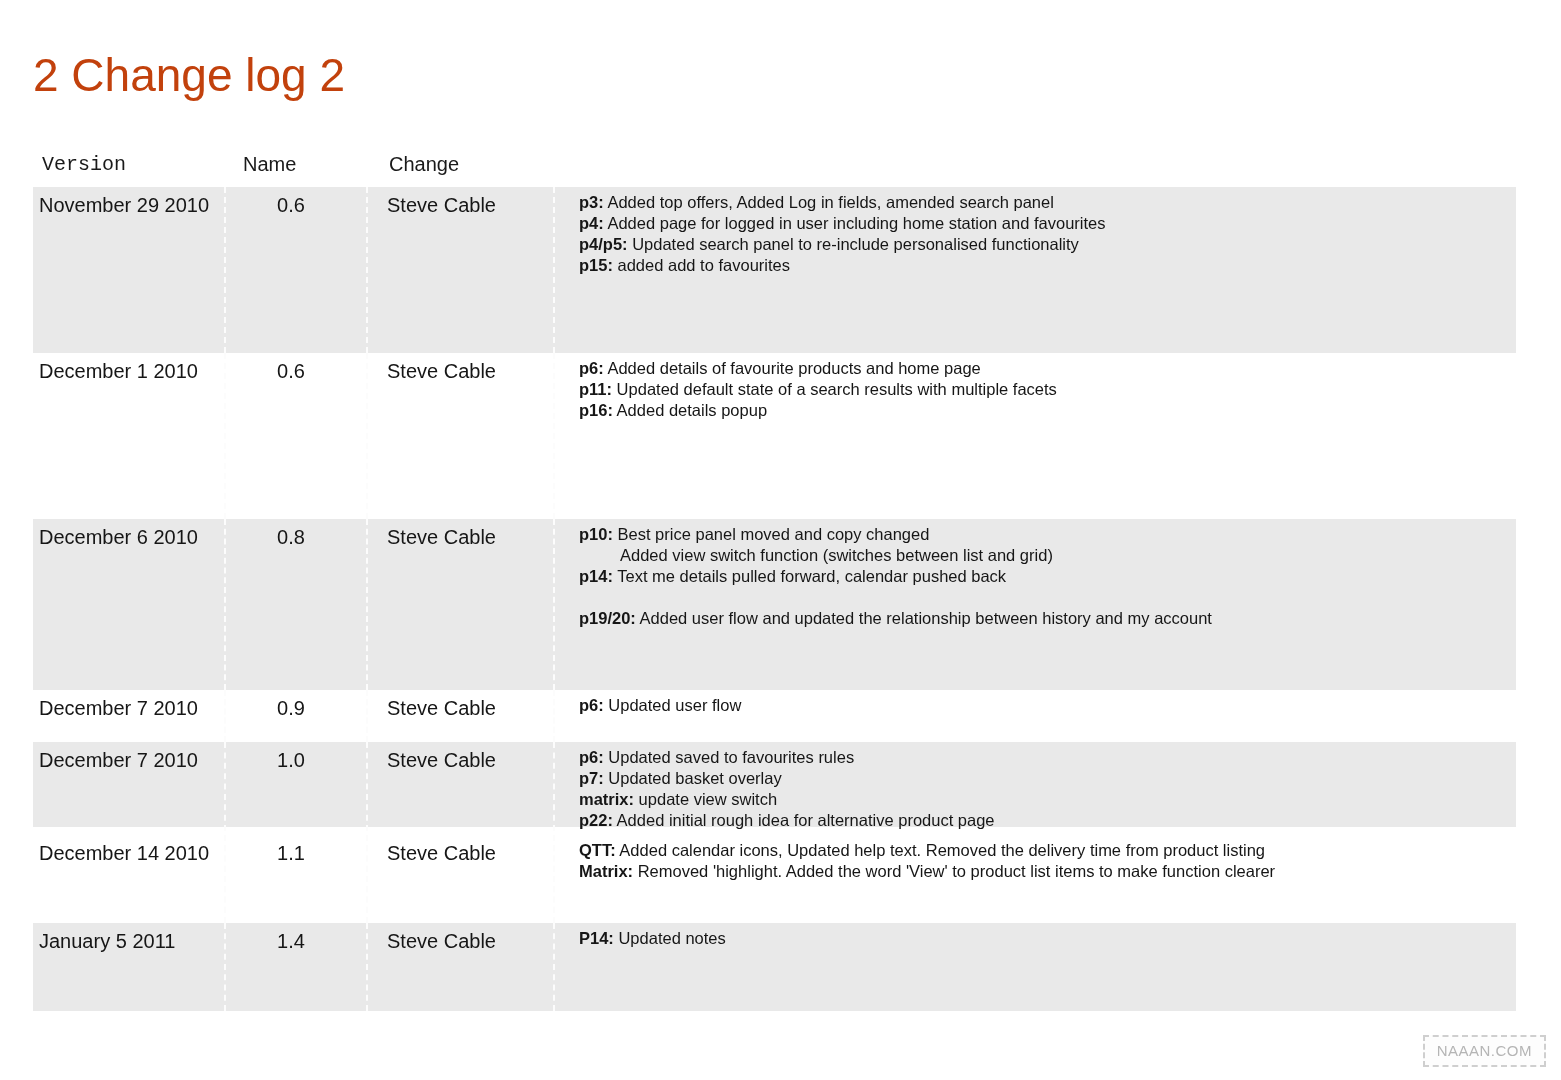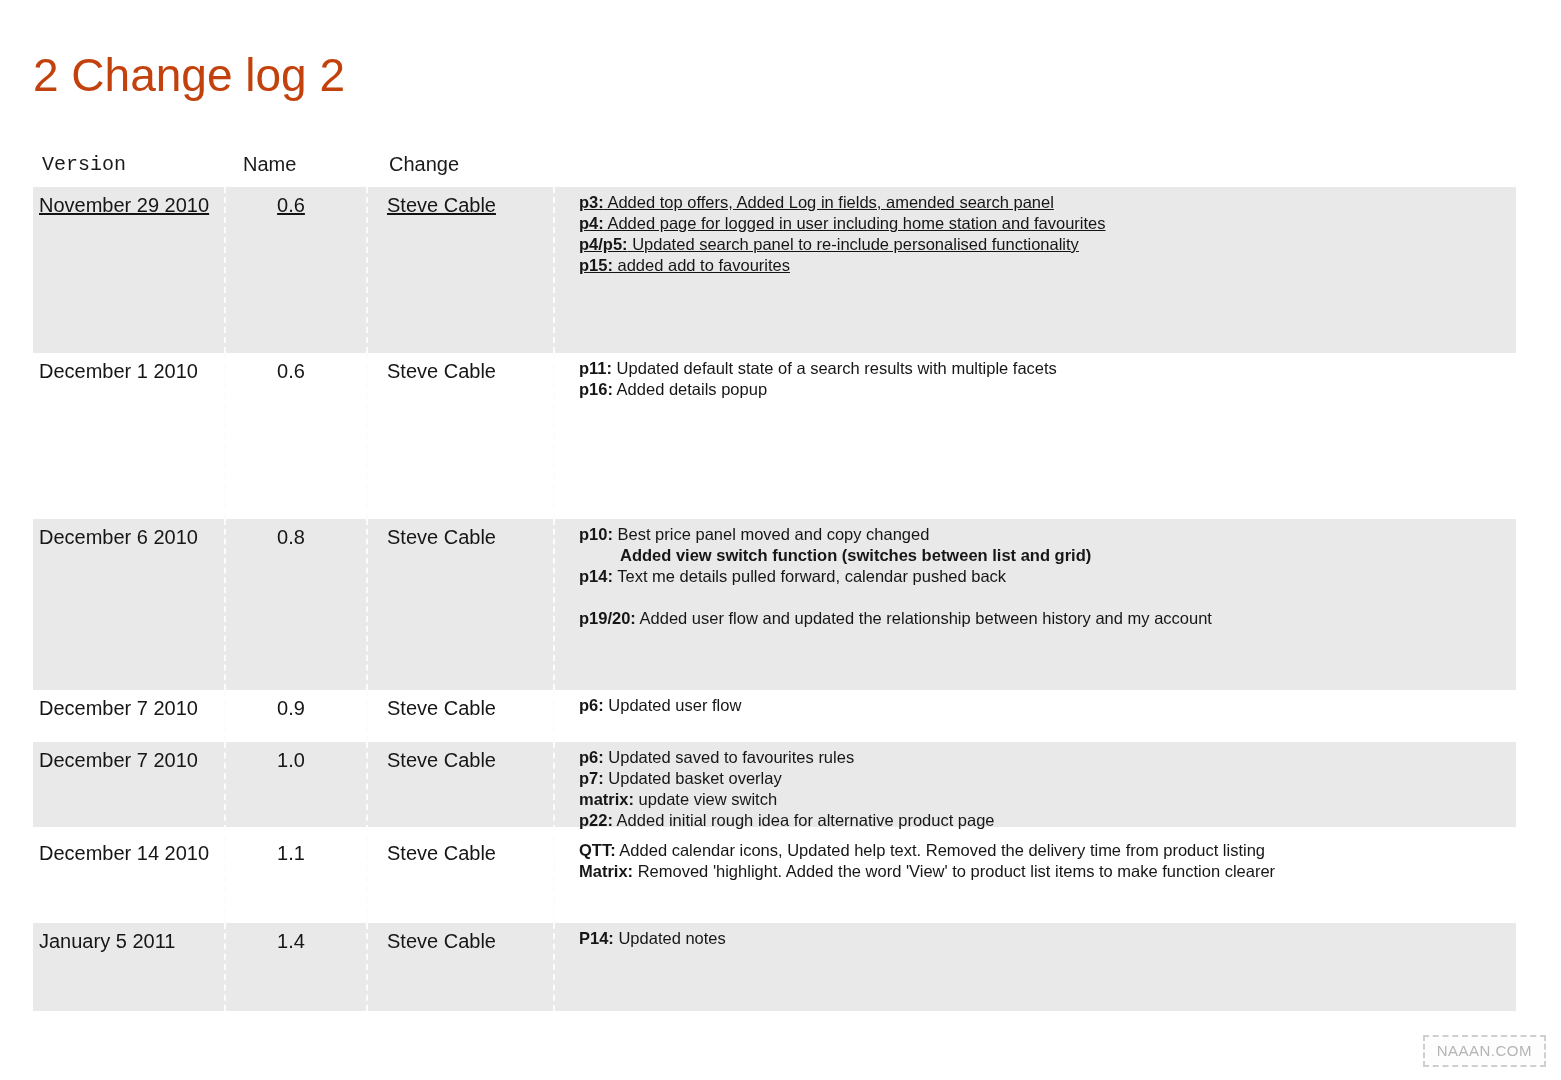--- a/index.html
+++ b/index.html
@@ -31,21 +31,21 @@
   .body-row .cell{box-sizing:border-box;}
   .body-row .c2,.body-row .c3,.body-row .c4{border-left:2px dashed #fcfcfc;}
   .c1{padding:7px 0 0 6px;}
   .c2{padding:7px 10px 0 0;text-align:center;}
   .c3{padding:7px 0 0 19px;}
   .c4{padding:5px 0 0 24px;}
   .cell-main{font-size:20px;color:#161616;}
   .notes{font-size:16.5px;line-height:20.5px;color:#161616;}
   .line{min-height:21px;}
   .line b{font-weight:700;}
-  .line.indent{padding-left:41px;font-weight:bold;}
+  .line.indent{padding-left:41px;}
   .watermark{
     position:absolute;right:15px;bottom:13px;
     border:2px dashed #cfcfcf;
     background:#fdfdfd;
     color:#b5b5b5;
     font-size:15px;font-weight:400;letter-spacing:0.5px;
     padding:5px 12px 6px 12px;
   }
 </style>
 </head>
@@ -56,37 +56,38 @@
   <h1 class="title">2 Change log 2</h1>
 
   <div class="table">
 
     <div class="trow thead">
       <div class="cell c2" style="text-align:left;padding-left:9px;font-family:Liberation Mono, monospace;">Version</div>
       <div class="cell c3">Name</div>
       <div class="cell c4" style="padding-left:23px;">Change</div>
     </div>
 
-    <div class="trow body-row gray" style="height:166px;text-decoration:underline;">
+    <div class="trow body-row gray" style="height:166px;">
       <div class="cell c1 cell-main">November 29 2010</div>
       <div class="cell c2 cell-main">0.6</div>
       <div class="cell c3 cell-main">Steve Cable</div>
       <div class="cell c4 notes">
         <div class="line"><b>p3:</b><span> Added top offers, Added Log in fields, amended search panel</span></div>
         <div class="line"><b>p4:</b><span> Added page for logged in user including home station and favourites</span></div>
         <div class="line"><b>p4/p5:</b><span> Updated search panel to re-include personalised functionality</span></div>
         <div class="line"><b>p15:</b><span> added add to favourites</span></div>
       </div>
     </div>
 
     <div class="trow body-row" style="height:166px;">
       <div class="cell c1 cell-main">December 1 2010</div>
       <div class="cell c2 cell-main">0.6</div>
       <div class="cell c3 cell-main">Steve Cable</div>
       <div class="cell c4 notes">
+        <div class="line"><b>p6:</b><span> Added details of favourite products and home page</span></div>
         <div class="line"><b>p11:</b><span> Updated default state of a search results with multiple facets</span></div>
         <div class="line"><b>p16:</b><span> Added details popup</span></div>
       </div>
     </div>
 
     <div class="trow body-row gray" style="height:171px;">
       <div class="cell c1 cell-main">December 6 2010</div>
       <div class="cell c2 cell-main">0.8</div>
       <div class="cell c3 cell-main">Steve Cable</div>
       <div class="cell c4 notes">

